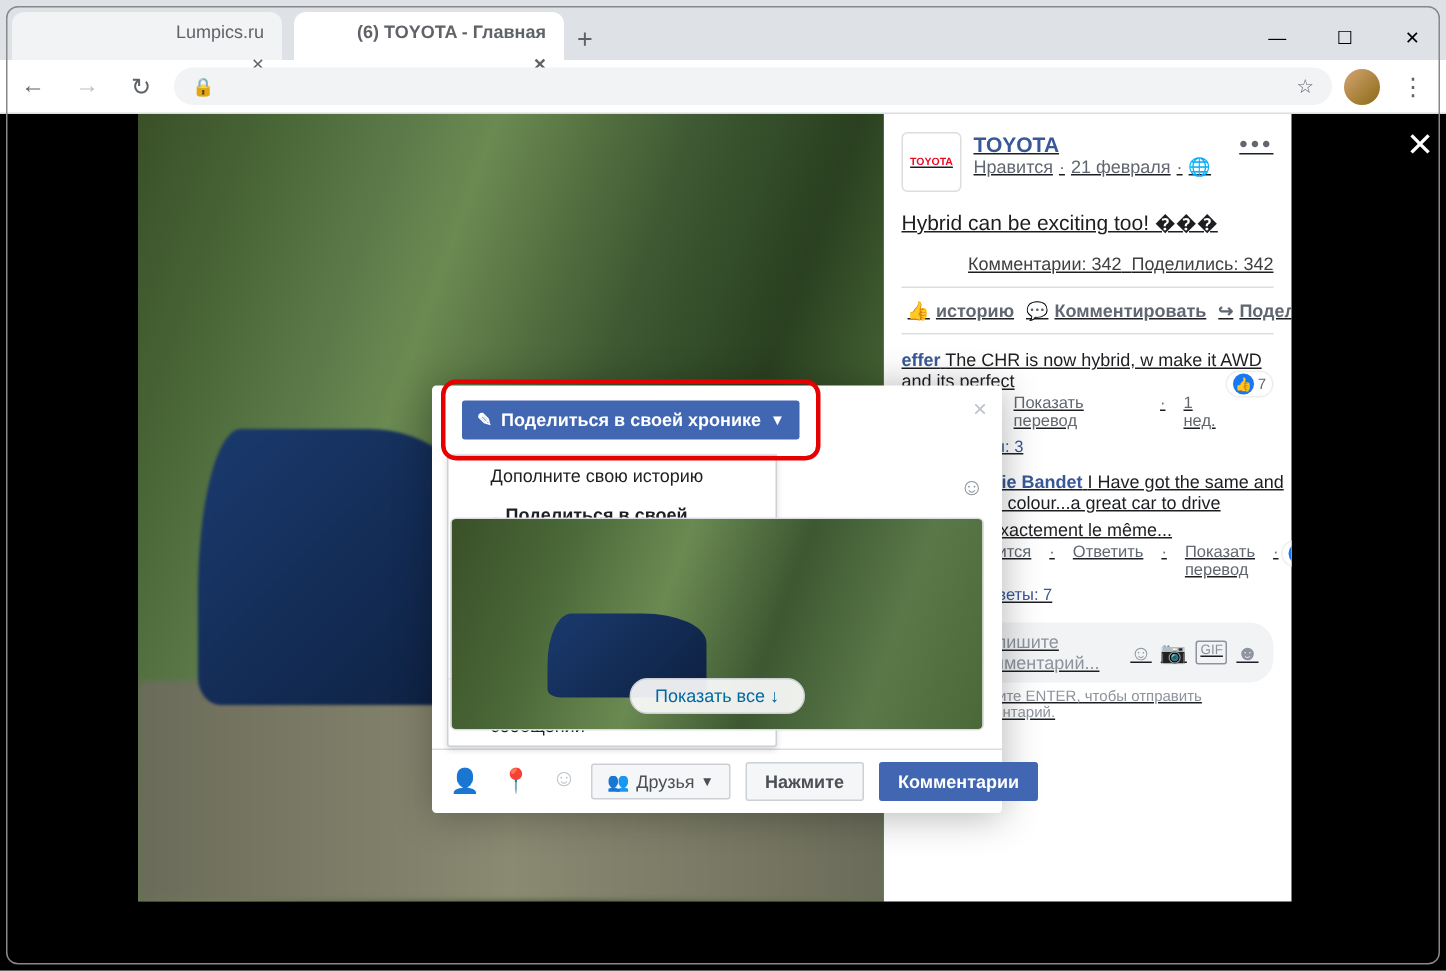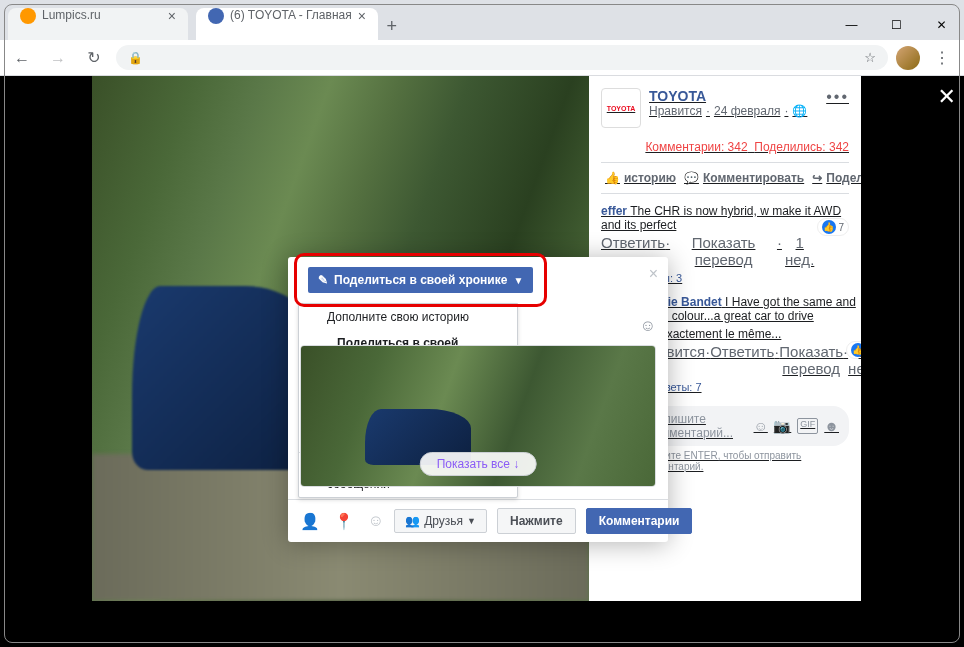--- a/index.html
+++ b/index.html
@@ -1,19 +1,19 @@
 <!DOCTYPE html>
 <html><head>
 <meta charset="utf-8">
 <style>
 * { box-sizing: border-box; margin: 0; padding: 0; font-family: Arial, Helvetica, sans-serif; }
 body { width: 964px; height: 647px; background: #fff; overflow: hidden; position: relative; }
 .browser-chrome { background: #dee1e6; height: 40px; display: flex; align-items: flex-end; }
-.tab { background: #f1f3f4; height: 32px; border-radius: 8px 8px 0 0; padding: 0 12px; display: flex; align-items: flex-start; gap: 6px; font-size: 12px; color: #5f6368; margin-left: 8px; min-width: 180px; }
-.tab.active { background: #fff; }
+.tab { background: #f1f3f4; height: 32px; border-radius: 8px 8px 0 0; padding: 0 12px; display: flex; align-items: flex-end; gap: 6px; font-size: 12px; color: #5f6368; margin-left: 8px; min-width: 180px; flex-direction: column; }
+.tab.active { background: #fff; font-weight: bold; }
 .tab-favicon { width: 16px; height: 16px; border-radius: 50%; }
 .tab-close { margin-left: auto; font-size: 14px; color: #5f6368; }
 .new-tab { width: 28px; height: 28px; display: flex; align-items: center; justify-content: center; color: #5f6368; font-size: 18px; }
 .win-controls { margin-left: auto; display: flex; }
 .win-btn { width: 45px; height: 30px; display: flex; align-items: center; justify-content: center; color: #000; font-size: 12px; }
 .addr-bar { background: #fff; height: 36px; display: flex; align-items: center; padding: 0 8px; gap: 8px; border-bottom: 1px solid #dadce0; }
 .nav-btn { width: 28px; height: 28px; display: flex; align-items: center; justify-content: center; color: #5f6368; font-size: 16px; border-radius: 50%; }
 .url-box { flex: 1; background: #f1f3f4; border-radius: 14px; padding: 5px 12px; font-size: 13px; color: #202124; display: flex; align-items: center; gap: 6px; }
 .lock { color: #5f6368; font-size: 12px; }
 .star { color: #5f6368; }
@@ -24,28 +24,28 @@
 .car-shape { position: absolute; left: 8%; bottom: 25%; width: 38%; height: 35%; background: linear-gradient(135deg,#1a3a6e,#0d2040); border-radius: 15% 40% 8% 8% / 60% 35% 10% 10%; filter: blur(1px); }
 .road { position: absolute; bottom: 0; width: 100%; height: 28%; background: linear-gradient(90deg,#6b6b5a 0%,#8a8a72 50%,#6b6b5a 100%); filter: blur(2px); }
 .close-theater { position: absolute; right: 8px; top: 8px; color: #fff; font-size: 22px; z-index: 5; }
 .side-panel { width: 272px; background: #fff; padding: 12px; font-size: 12px; color: #1c1e21; overflow: hidden; text-decoration: underline; }
 .post-header { display: flex; gap: 8px; align-items: flex-start; }
 .page-logo { width: 40px; height: 40px; border-radius: 4px; background: #fff; border: 1px solid #ddd; display: flex; align-items: center; justify-content: center; color: #eb0a1e; font-size: 7px; font-weight: bold; }
 .page-name { color: #385898; font-weight: bold; font-size: 14px; }
 .post-meta { color: #616770; font-size: 12px; display: flex; gap: 4px; align-items: center; }
 .more-dots { margin-left: auto; color: #616770; font-size: 16px; letter-spacing: 2px; }
 .post-text { margin-top: 10px; font-size: 14px; }
-.stats-row { margin-top: 12px; display: flex; justify-content: space-between; color: #ef4444; font-size: 12px; align-items: center; }
+.stats-row { margin-top: 12px; display: flex; justify-content: space-between; color: #404040; font-size: 12px; align-items: center; }
 .action-row { margin-top: 8px; border-top: 1px solid #dadde1; border-bottom: 1px solid #dadde1; display: flex; }
 .action-btn { flex: 1; padding: 8px 4px; display: flex; align-items: center; justify-content: center; gap: 4px; color: #616770; font-size: 12px; font-weight: 600; }
 .comment { margin-top: 10px; display: flex; gap: 6px; font-size: 12px; }
 .comment-avatar { width: 32px; height: 32px; border-radius: 50%; background: #ccc; flex-shrink: 0; }
 .comment-body { flex: 1; }
 .comment-author { color: #385898; font-weight: 600; }
-.comment-actions { color: #616770; font-size: 15px; margin-top: 2px; display: flex; gap: 0; text-align: center; }
+.comment-actions { color: #616770; font-size: 11px; margin-top: 2px; display: flex; gap: 12px; }
 .like-badge { display: inline-flex; align-items: center; gap: 2px; background: #fff; border: 1px solid #eee; border-radius: 10px; padding: 1px 4px; font-size: 10px; color: #616770; float: right; }
 .like-circle { width: 14px; height: 14px; border-radius: 50%; background: #1877f2; color: #fff; font-size: 9px; display: flex; align-items: center; justify-content: center; }
 .reply-toggle { color: #385898; font-size: 11px; margin-top: 4px; margin-left: 38px; }
 .comment-input-row { margin-top: 12px; display: flex; gap: 6px; align-items: center; }
 .comment-input { flex: 1; background: #f2f3f5; border-radius: 16px; padding: 6px 10px; font-size: 12px; color: #8d949e; display: flex; align-items: center; }
 .input-icons { display: flex; gap: 6px; color: #8d949e; font-size: 14px; margin-left: auto; }
 .hint { font-size: 10px; color: #8d949e; margin-top: 4px; margin-left: 38px; }
 .share-modal { position: absolute; left: 288px; top: 181px; width: 380px; background: #fff; border-radius: 3px; box-shadow: 0 2px 26px rgba(0,0,0,.3); z-index: 10; }
 .modal-close { position: absolute; right: 10px; top: 8px; color: #bec3c9; font-size: 16px; }
 .share-dropdown-btn { margin: 10px; background: #4267b2; color: #fff; padding: 6px 10px; border-radius: 2px; font-size: 12px; font-weight: bold; display: inline-flex; align-items: center; gap: 6px; position: relative; }
@@ -57,21 +57,21 @@
 .menu-item.selected { font-weight: bold; }
 .menu-item.selected::before { content: "✓"; position: absolute; left: 8px; }
 .menu-item:not(.selected) .mi-icon { position: absolute; left: 8px; color: #616770; font-size: 11px; }
 .menu-divider { border-top: 1px solid #dadde1; margin: 4px 0; }
 .modal-body { padding: 0 12px 12px; }
 .say-something { color: #8d949e; font-size: 14px; padding: 4px 0 10px; display: flex; align-items: center; }
 .emoji-btn { margin-left: auto; color: #8d949e; font-size: 16px; }
 .share-preview { border: 1px solid #dadde1; border-radius: 4px; overflow: hidden; position: relative; }
 .preview-img { height: 140px; background: linear-gradient(110deg,#3a5028 0%,#4a6838 20%,#6b8a52 40%,#3d5832 60%,#5a7848 80%,#4a6838 100%); position: relative; }
 .preview-car { position: absolute; left: 18%; bottom: 15%; width: 30%; height: 40%; background: linear-gradient(135deg,#1a3a6e,#0d2040); border-radius: 15% 40% 8% 8% / 60% 35% 10% 10%; }
-.show-all { position: absolute; bottom: 10px; left: 50%; transform: translateX(-50%); background: rgba(255,255,255,.9); border: 1px solid #ccd0d5; border-radius: 14px; padding: 4px 16px; font-size: 12px; color: #8b5cf6; }
+.show-all { position: absolute; bottom: 10px; left: 50%; transform: translateX(-50%); background: rgba(255,255,255,.9); border: 1px solid #ccd0d5; border-radius: 14px; padding: 4px 16px; font-size: 12px; color: #0369a1; }
 .modal-footer { border-top: 1px solid #dadde1; padding: 8px 12px; display: flex; align-items: center; gap: 10px; }
 .footer-icons { display: flex; gap: 14px; color: #bec3c9; font-size: 16px; }
 .audience-btn { margin-left: auto; border: 1px solid #ccd0d5; background: #f5f6f7; padding: 4px 10px; border-radius: 2px; font-size: 12px; color: #4b4f56; display: flex; align-items: center; gap: 4px; }
 .cancel-btn { border: 1px solid #ccd0d5; background: #f5f6f7; padding: 5px 12px; border-radius: 2px; font-size: 12px; color: #4b4f56; font-weight: bold; }
 .publish-btn { background: #4267b2; color: #fff; padding: 5px 12px; border-radius: 2px; font-size: 12px; font-weight: bold; border: 1px solid #4267b2; }
 .frame-border { position: absolute; inset: 4px; border: 1px solid #888; border-radius: 8px; pointer-events: none; z-index: 100; }
 .translate-link { color: #616770; font-size: 12px; margin-top: 8px; }
 </style>
 </head>
 <body>
@@ -116,26 +116,27 @@
       <div class="road"></div>
       <div class="car-shape"></div>
     </div>
     <div class="side-panel">
       <div class="post-header">
         <div class="page-logo">TOYOTA</div>
         <div>
           <div class="page-name">TOYOTA</div>
           <div class="post-meta">
             <span>Нравится</span> ·
-            <span>24 февраля</span> ·
+            <span>21 февраля</span> ·
             <span>🌐</span>
           </div>
         </div>
         <div class="more-dots">•••</div>
       </div>
+      <div class="post-text">Hybrid can be exciting too! ���</div>
       <div class="stats-row">
         <span></span>
         <span><span>Комментарии: 342</span>&nbsp;&nbsp;<span>Поделились: 342</span></span>
       </div>
       <div class="action-row">
         <div class="action-btn">
             <span>👍</span>
             <span>историю</span>
           </div>
         <div class="action-btn">

